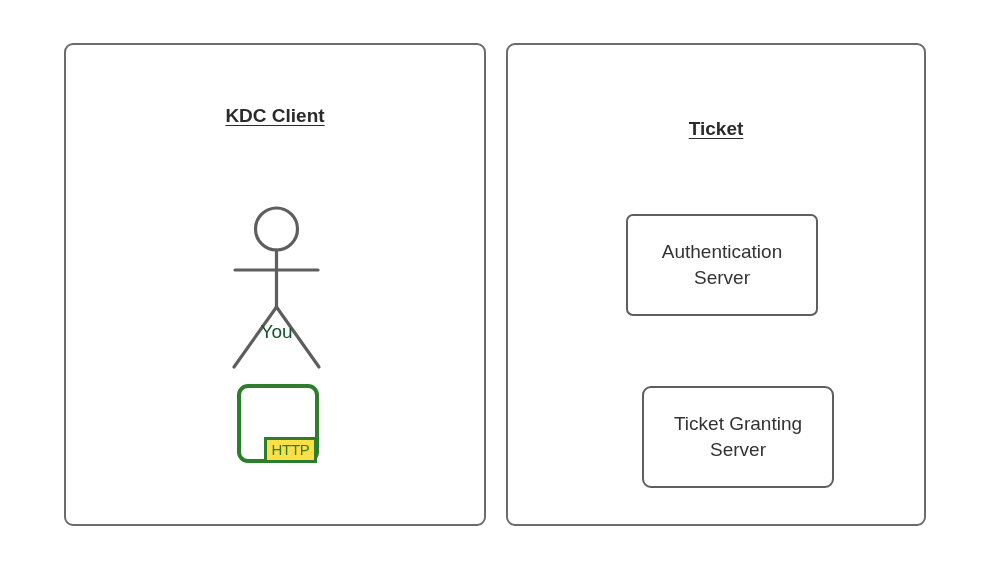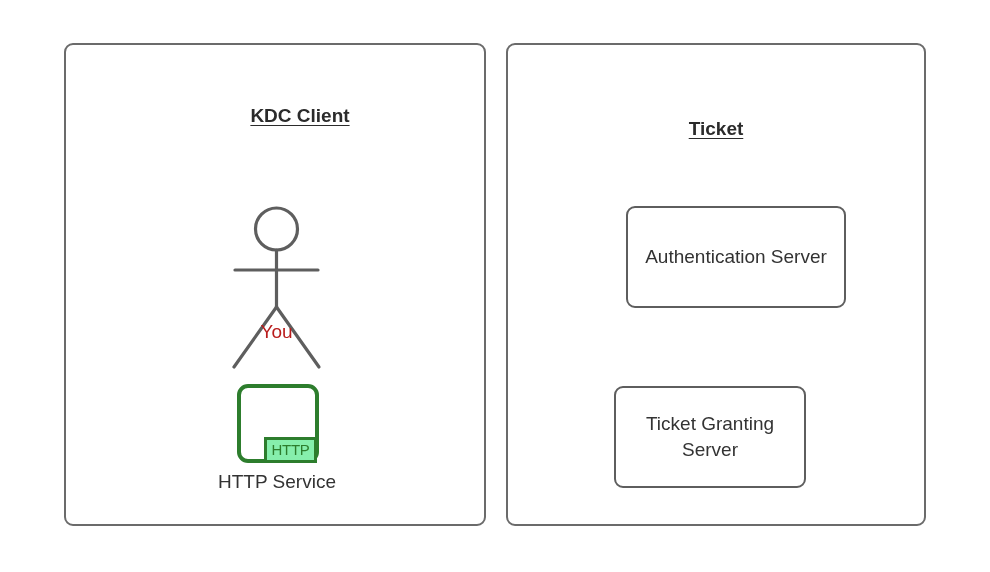--- a/index.html
+++ b/index.html
@@ -50,40 +50,40 @@
     width: 100%;
     text-align: center;
     font-size: 19px;
     font-weight: bold;
     color: #2b2b2b;
     text-decoration: underline;
     text-underline-offset: 3px;
     line-height: 27px;
     letter-spacing: 0px;
   }
-  #panel-client .panel-title { top: 57px; padding-left: 25px; }
+  #panel-client .panel-title { top: 57px; }
   #panel-kdc .panel-title { top: 43px; }
 
   
   .actor {
     position: absolute;
     left: 148px;
     top: 112px;
     width: 125px;
     height: 215px;
   }
   .actor svg { display: block; }
   .actor-label {
     position: absolute;
     left: 0;
     top: 163px;
     width: 125px;
     text-align: center;
     font-size: 19px;
-    color: #b91c1c;
+    color: #14532d;
     line-height: 24px;
   }
 
   
   .http-service {
     position: absolute;
     left: 100px;
     top: 333px;
     width: 222px;
     height: 118px;
@@ -114,21 +114,21 @@
     background: transparent;
   }
   .http-badge {
     position: absolute;
     left: 27px;
     top: 53px;
     width: 53px;
     height: 26px;
     box-sizing: border-box;
     border: 3px solid #2d7d2d;
-    background: #86efac;
+    background: #fde047;
     color: #2d7d2d;
     font-size: 15px;
     font-weight: normal;
     line-height: 20px;
     text-align: center;
     letter-spacing: -0.3px;
   }
   .http-service-label {
     position: absolute;
     left: 0;
@@ -151,26 +151,27 @@
     align-items: center;
     justify-content: center;
     text-align: center;
     font-size: 19px;
     line-height: 26px;
     color: #333333;
     padding: 4px 10px;
   }
   #box-auth-server {
     left: 118px;
-    top: 161px;
-    width: 220px;
+    top: 169px;
+    width: 192px;
     height: 102px;
+    border-radius: 7px;
   }
   #box-tgt-server {
-    left: 106px;
+    left: 134px;
     top: 341px;
     width: 192px;
     height: 102px;
   }
 </style>
 </head>
 <body>
 
 <div class="canvas">
 
@@ -195,21 +196,20 @@
       <div class="actor-label">You</div>
     </div>
 
     <div class="http-service">
       <div class="http-icon-wrap">
         <div class="http-icon">
           <div class="http-square"></div>
           <div class="http-badge">HTTP</div>
         </div>
       </div>
-      <div class="http-service-label">HTTP Service</div>
     </div>
 
   </div>
 
   <div class="panel" id="panel-kdc">
 
     <div class="panel-title">
       <br>
       <span>Ticket</span>
     </div>

